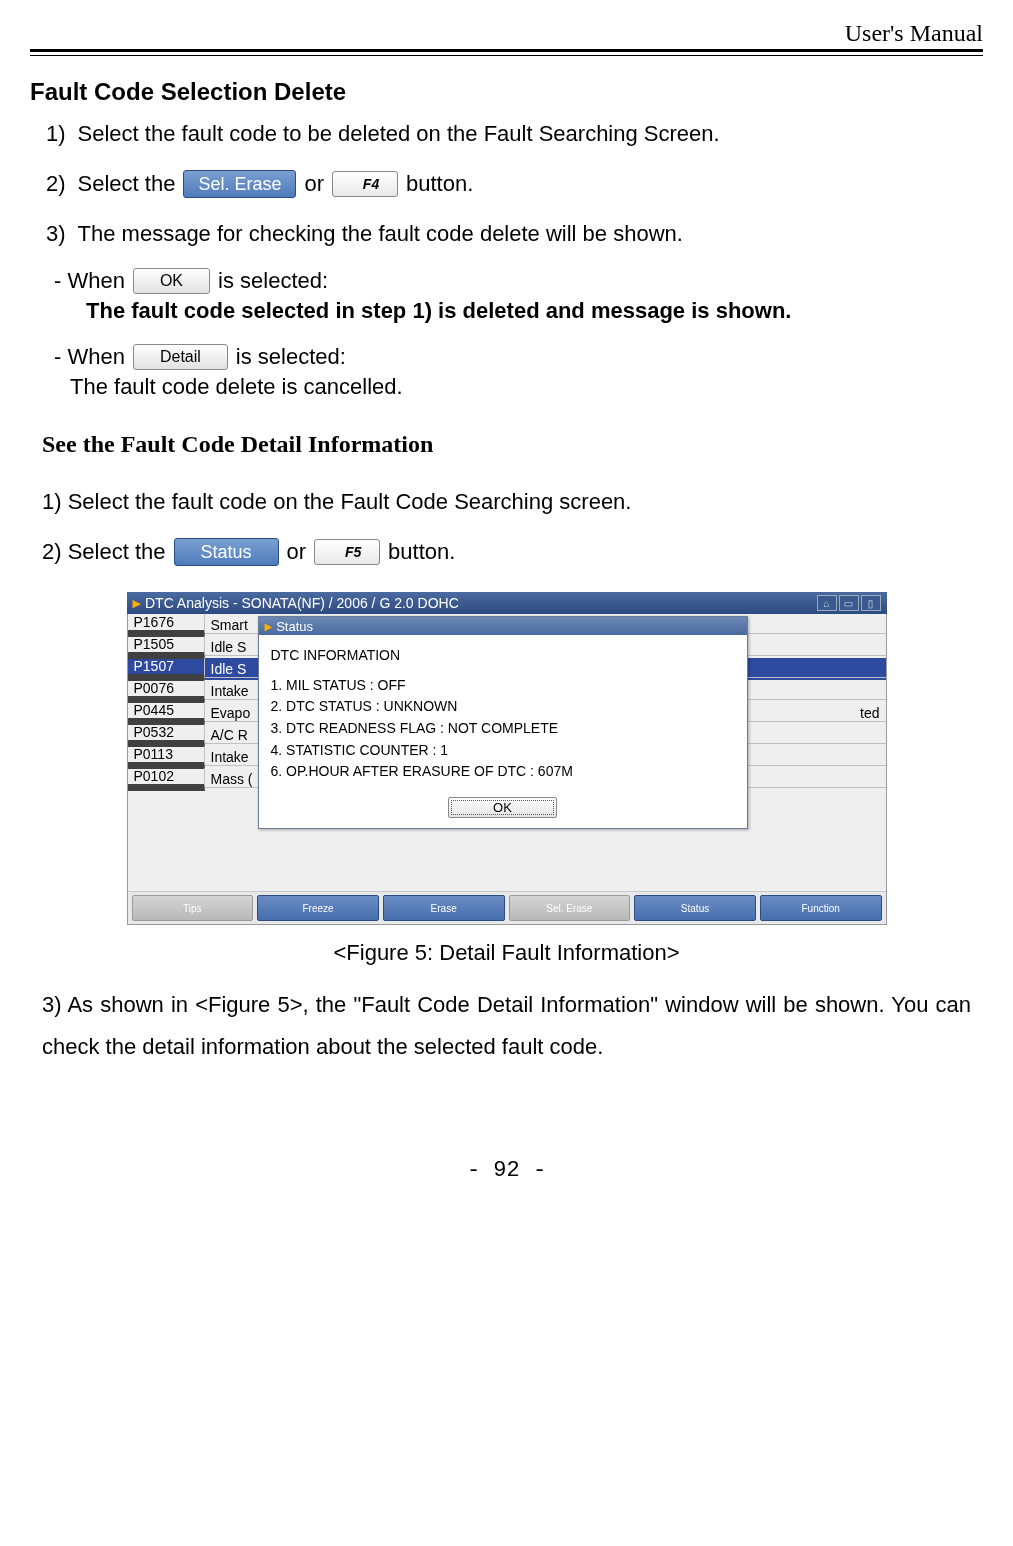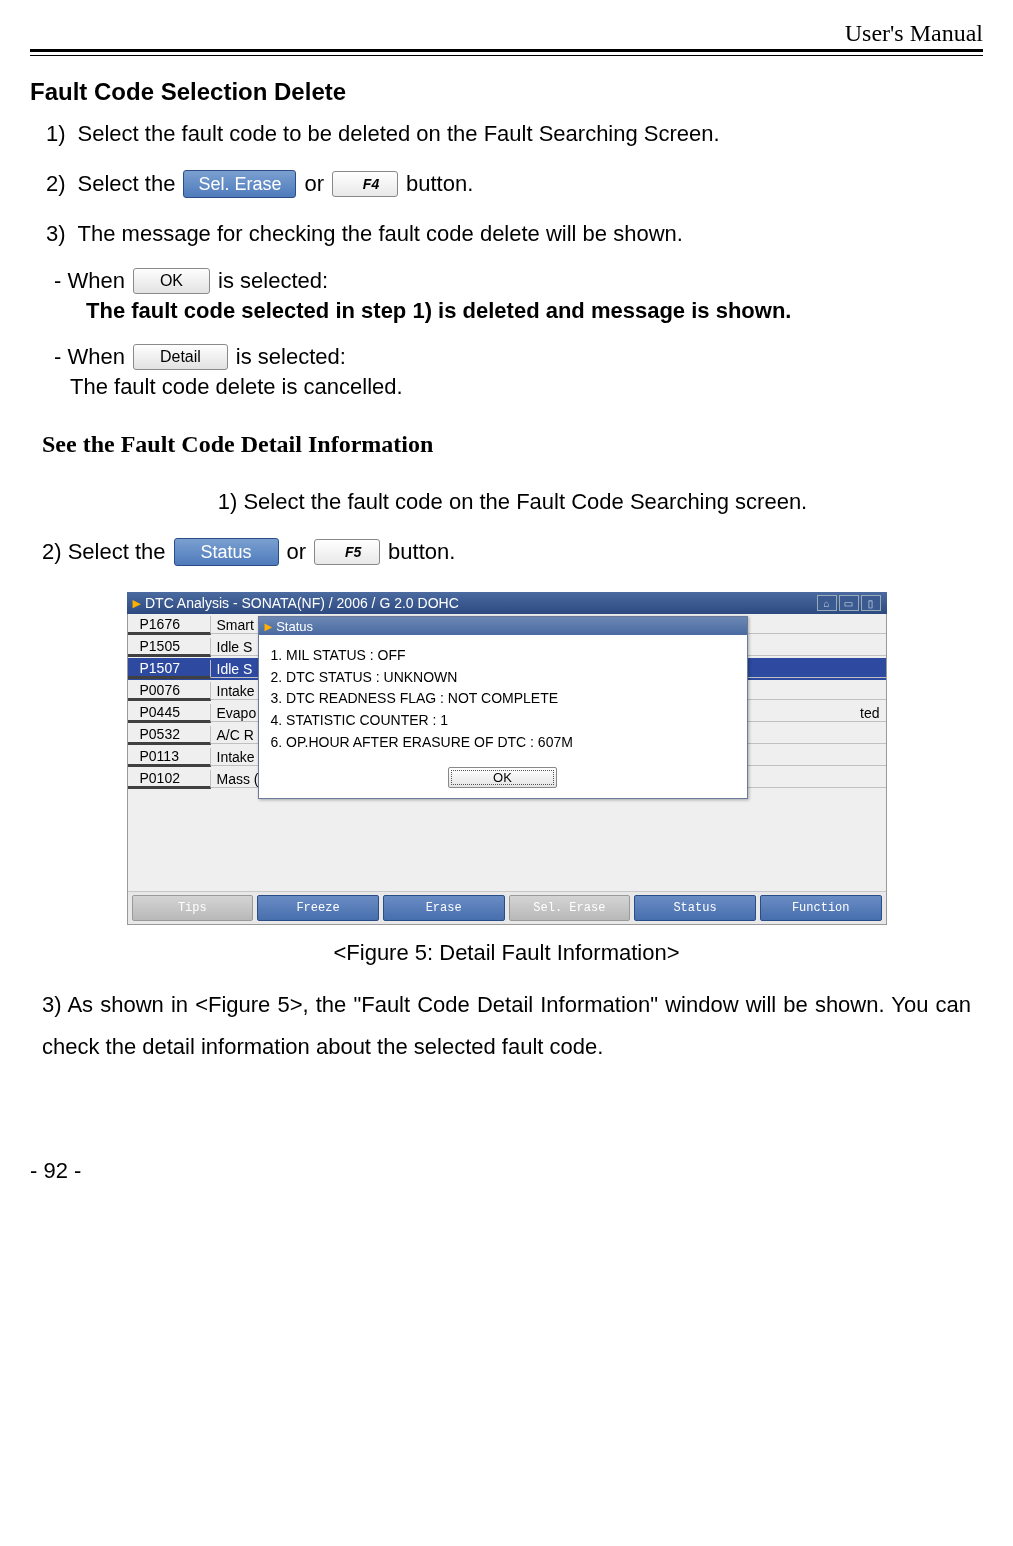--- a/index.html
+++ b/index.html
@@ -87,46 +87,46 @@
   .titlebar .ticon{
     width:18px;height:14px;border:1px solid #9ab;background:#3b5a8f;margin-left:2px;
     display:flex;align-items:center;justify-content:center;font-size:10px;color:#cde;
   }
   .app-body{
     background:#efefef; border:1px solid #999; border-top:none; position:relative; height:310px;
   }
   .dtc-table{position:absolute;left:0;top:0;right:0;}
   .dtc-row{display:flex;font-size:14px;height:22px;align-items:center;}
   .dtc-row.sel{background:#2d4aa0;color:#fff;}
-  .dtc-code{width:70px;padding-left:12px;border-right:1px solid #c0c0c0;border-bottom:3px solid #404040;}
+  .dtc-code{width:70px;padding-left:6px;border-right:1px solid #c0c0c0;border-bottom:7px solid #404040;}
   .dtc-desc{flex:1;padding-left:6px;border-bottom:1px solid #c0c0c0;overflow:hidden;white-space:nowrap;}
   .status-popup{
     position:absolute; left:130px; top:2px; width:488px; background:#fff; border:1px solid #6a7a9a;
     box-shadow:1px 1px 3px rgba(0,0,0,.3);
   }
   .status-title{
     background:linear-gradient(#6b87b4,#4a6aa0);color:#fff;font-size:13px;height:18px;
     display:flex;align-items:center;padding:0 6px;
   }
   .status-title .tri{color:#ffb000;margin-right:4px;font-size:10px;}
   .status-content{padding:10px 12px 12px 12px;font-size:14px;line-height:1.55;}
   .status-ok-row{text-align:center;padding:2px 0 10px 0;}
   .status-ok{
     display:inline-block;background:linear-gradient(#fff,#e4e4e4);border:1px solid #888;
     padding:2px 44px;font-size:13px;border-radius:2px;outline:1px dotted #555;outline-offset:-4px;
   }
   .toolbar{
     position:absolute;left:0;right:0;bottom:0;height:26px;display:flex;gap:4px;padding:3px 4px;
     background:#e8e8e8;border-top:1px solid #c8c8c8;
   }
-  .tb-btn{flex:1;display:flex;align-items:center;justify-content:center;font-size:12px;border-radius:2px;font-family:Liberation Mono, monospace;}
+  .tb-btn{flex:1;display:flex;align-items:center;justify-content:center;font-size:10px;border-radius:2px;}
   .tb-grey{background:linear-gradient(#d4d4d4,#b8b8b8);color:#fff;border:1px solid #9a9a9a;}
   .tb-blue{background:linear-gradient(#6a8cc4,#466fad);color:#fff;border:1px solid #2a4d86;}
   .fig-caption{text-align:center;font-size:22px;margin:15px 0 16px 0;}
-  .page-num{ font-family:Liberation Sans, sans-serif; font-size:22px; margin-top:90px;}
+  .page-num{ text-align:center; font-family:Liberation Mono, monospace; font-size:22px; margin-top:90px;}
 </style>
 </head>
 <body>
 
 <div class="header-right">User's Manual</div>
 <div class="header-rule"></div>
 
 <div class="section-heading">Fault Code Selection Delete</div>
 
 <div class="step">
@@ -157,21 +157,21 @@
 
 <div class="indent-line">
   <span>- When</span>
   <span class="grey-btn">Detail</span>
   <span>is selected:</span>
 </div>
 <div class="indent-text2">The fault code delete is cancelled.</div>
 
 <div class="section-heading2">See the Fault Code Detail Information</div>
 
-<div class="step" style="margin-left:12px;justify-content:center;">
+<div class="step" style="margin-left:12px;">
   <span>1) Select the fault code on the Fault Code Searching screen.</span>
 </div>
 
 <div class="step" style="margin-left:12px;">
   <span>2) Select the</span>
   <span class="ui-btn" style="padding:0 26px;">Status</span>
   <span>or</span>
   <span class="fkey">F5</span>
   <span>button.</span>
 </div>
@@ -220,20 +220,21 @@
           <div class="dtc-desc">Mass (</div>
         </div>
       </div>
 
     <div class="status-popup">
       <div class="status-title">
         <span class="tri">▶</span>
         <span>Status</span>
       </div>
       <div class="status-content">
+        <div style="margin-bottom:8px;">DTC INFORMATION</div>
         <div id="popup-lines">
             <div>1. MIL STATUS : OFF</div>
             <div>2. DTC STATUS : UNKNOWN</div>
             <div>3. DTC READNESS FLAG : NOT COMPLETE</div>
             <div>4. STATISTIC COUNTER : 1</div>
             <div>6. OP.HOUR AFTER ERASURE OF DTC : 607M</div>
           </div>
       </div>
       <div class="status-ok-row">
         <span class="status-ok">OK</span>

